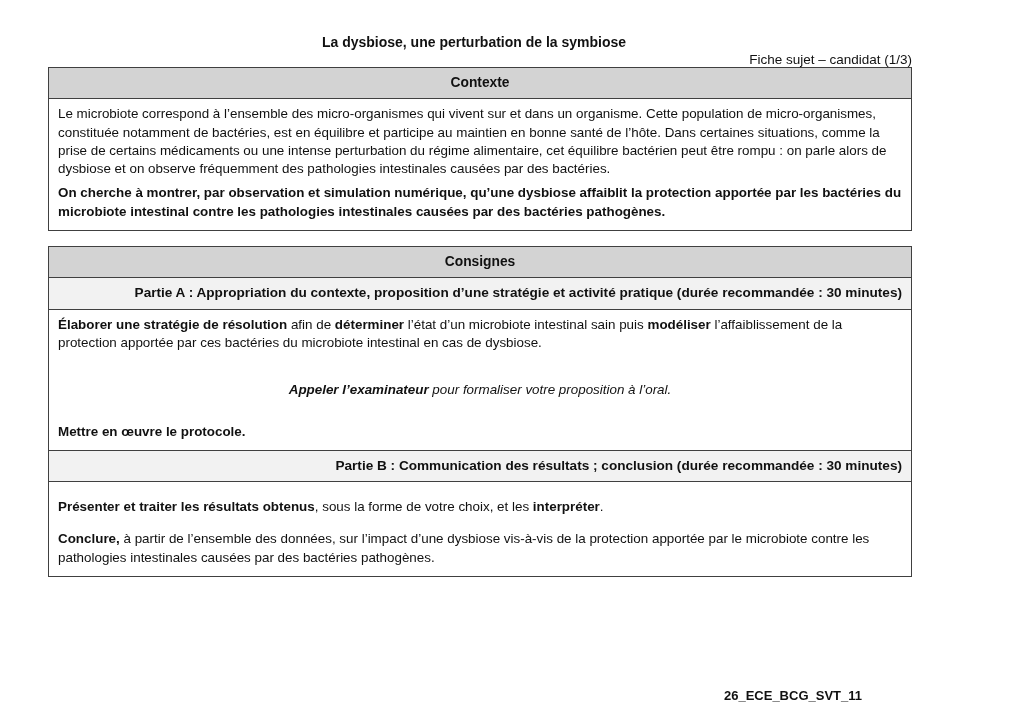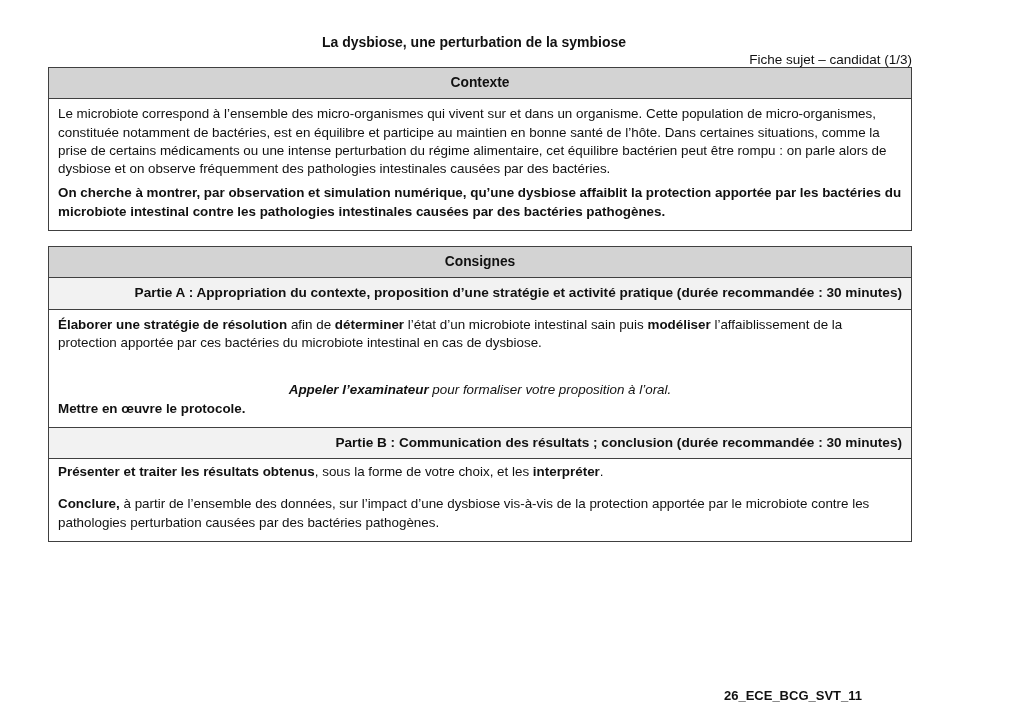--- a/index.html
+++ b/index.html
@@ -53,23 +53,23 @@
   .tbody { background:#ffffff; padding:1px 9px 9px; }
 
   .contexte { margin-top:0; }
   .contexte .tbody p:first-child { margin-top:5px; }
   .contexte .tbody p.lead-bold { margin-top:6px; }
 
   .consignes { margin-top:15px; }
 
   .partie-a p.strategy  { margin-top:5px; }
   .partie-a p.call      { margin-top:29px; text-align:center; }
-  .partie-a p.protocol  { }
+  .partie-a p.protocol  { margin-top:23px; }
 
-  .partie-b p.present   { margin-top:3px; }
+  .partie-b p.present   { margin-top:15px; }
   .partie-b p.call      { margin-top:16px; text-align:center; }
   .partie-b p.conclude  { margin-top:14px; }
 
   .b { font-weight:bold; }
   .i { font-style:italic; }
 
   .footer {
     position:absolute;
     top:688px;
     right:86px;
@@ -101,19 +101,19 @@
     <div class="tbody partie-a">
       <p class="strategy"><span class="b">Élaborer une stratégie de résolution</span><span> afin de </span><span class="b">déterminer</span><span> l’état d’un microbiote intestinal sain puis </span><span class="b">modéliser</span><span> l’affaiblissement de la protection apportée par ces bactéries du microbiote intestinal en cas de dysbiose.</span></p>
       <p class="call"><span class="b i">Appeler l’examinateur</span><span class="i"> pour formaliser votre proposition à l’oral.</span></p>
       <p class="protocol b">Mettre en œuvre le protocole.</p>
     </div>
 
     <div class="subhead">Partie B : Communication des résultats ; conclusion (durée recommandée : 30 minutes)</div>
 
     <div class="tbody partie-b">
       <p class="present"><span class="b">Présenter et traiter les résultats obtenus</span><span>, sous la forme de votre choix, et les </span><span class="b">interpréter</span><span>.</span></p>
-      <p class="conclude"><span class="b">Conclure,</span><span> à partir de l’ensemble des données, sur l’impact d’une dysbiose vis-à-vis de la protection apportée par le microbiote contre les pathologies perturbation causées par des bactéries pathogènes.</span></p>
+      <p class="conclude"><span class="b">Conclure,</span><span> à partir de l’ensemble des données, sur l’impact d’une dysbiose vis-à-vis de la protection apportée par le microbiote contre les pathologies intestinales causées par des bactéries pathogènes.</span></p>
     </div>
   </div>
 
   <div class="footer">26_ECE_BCG_SVT_11</div>
 
 </div>
 
 </body></html>

